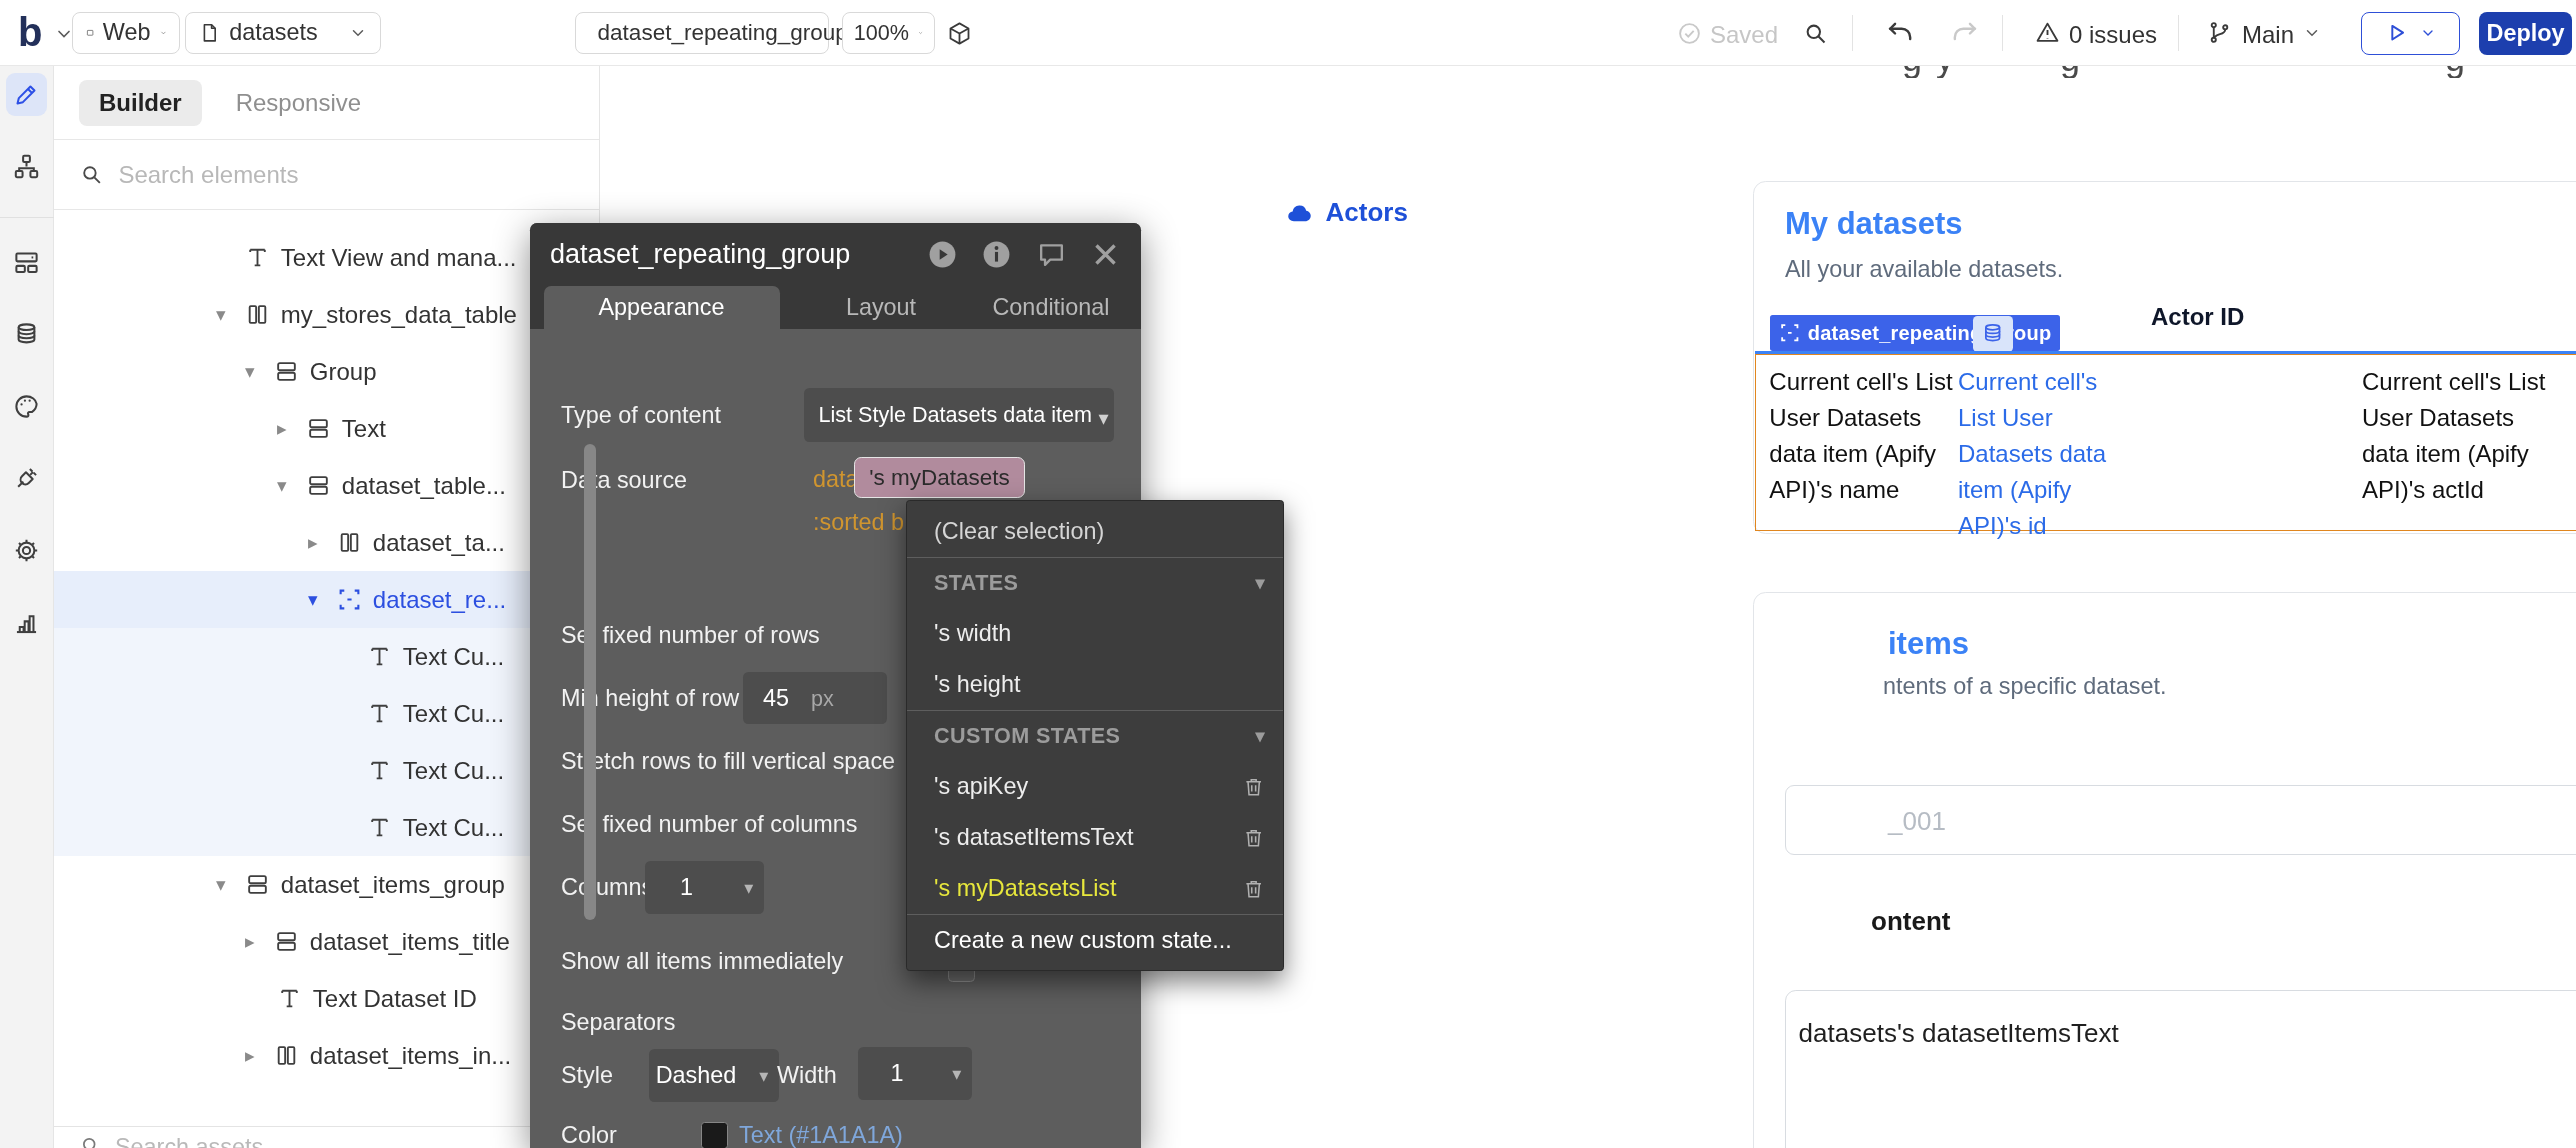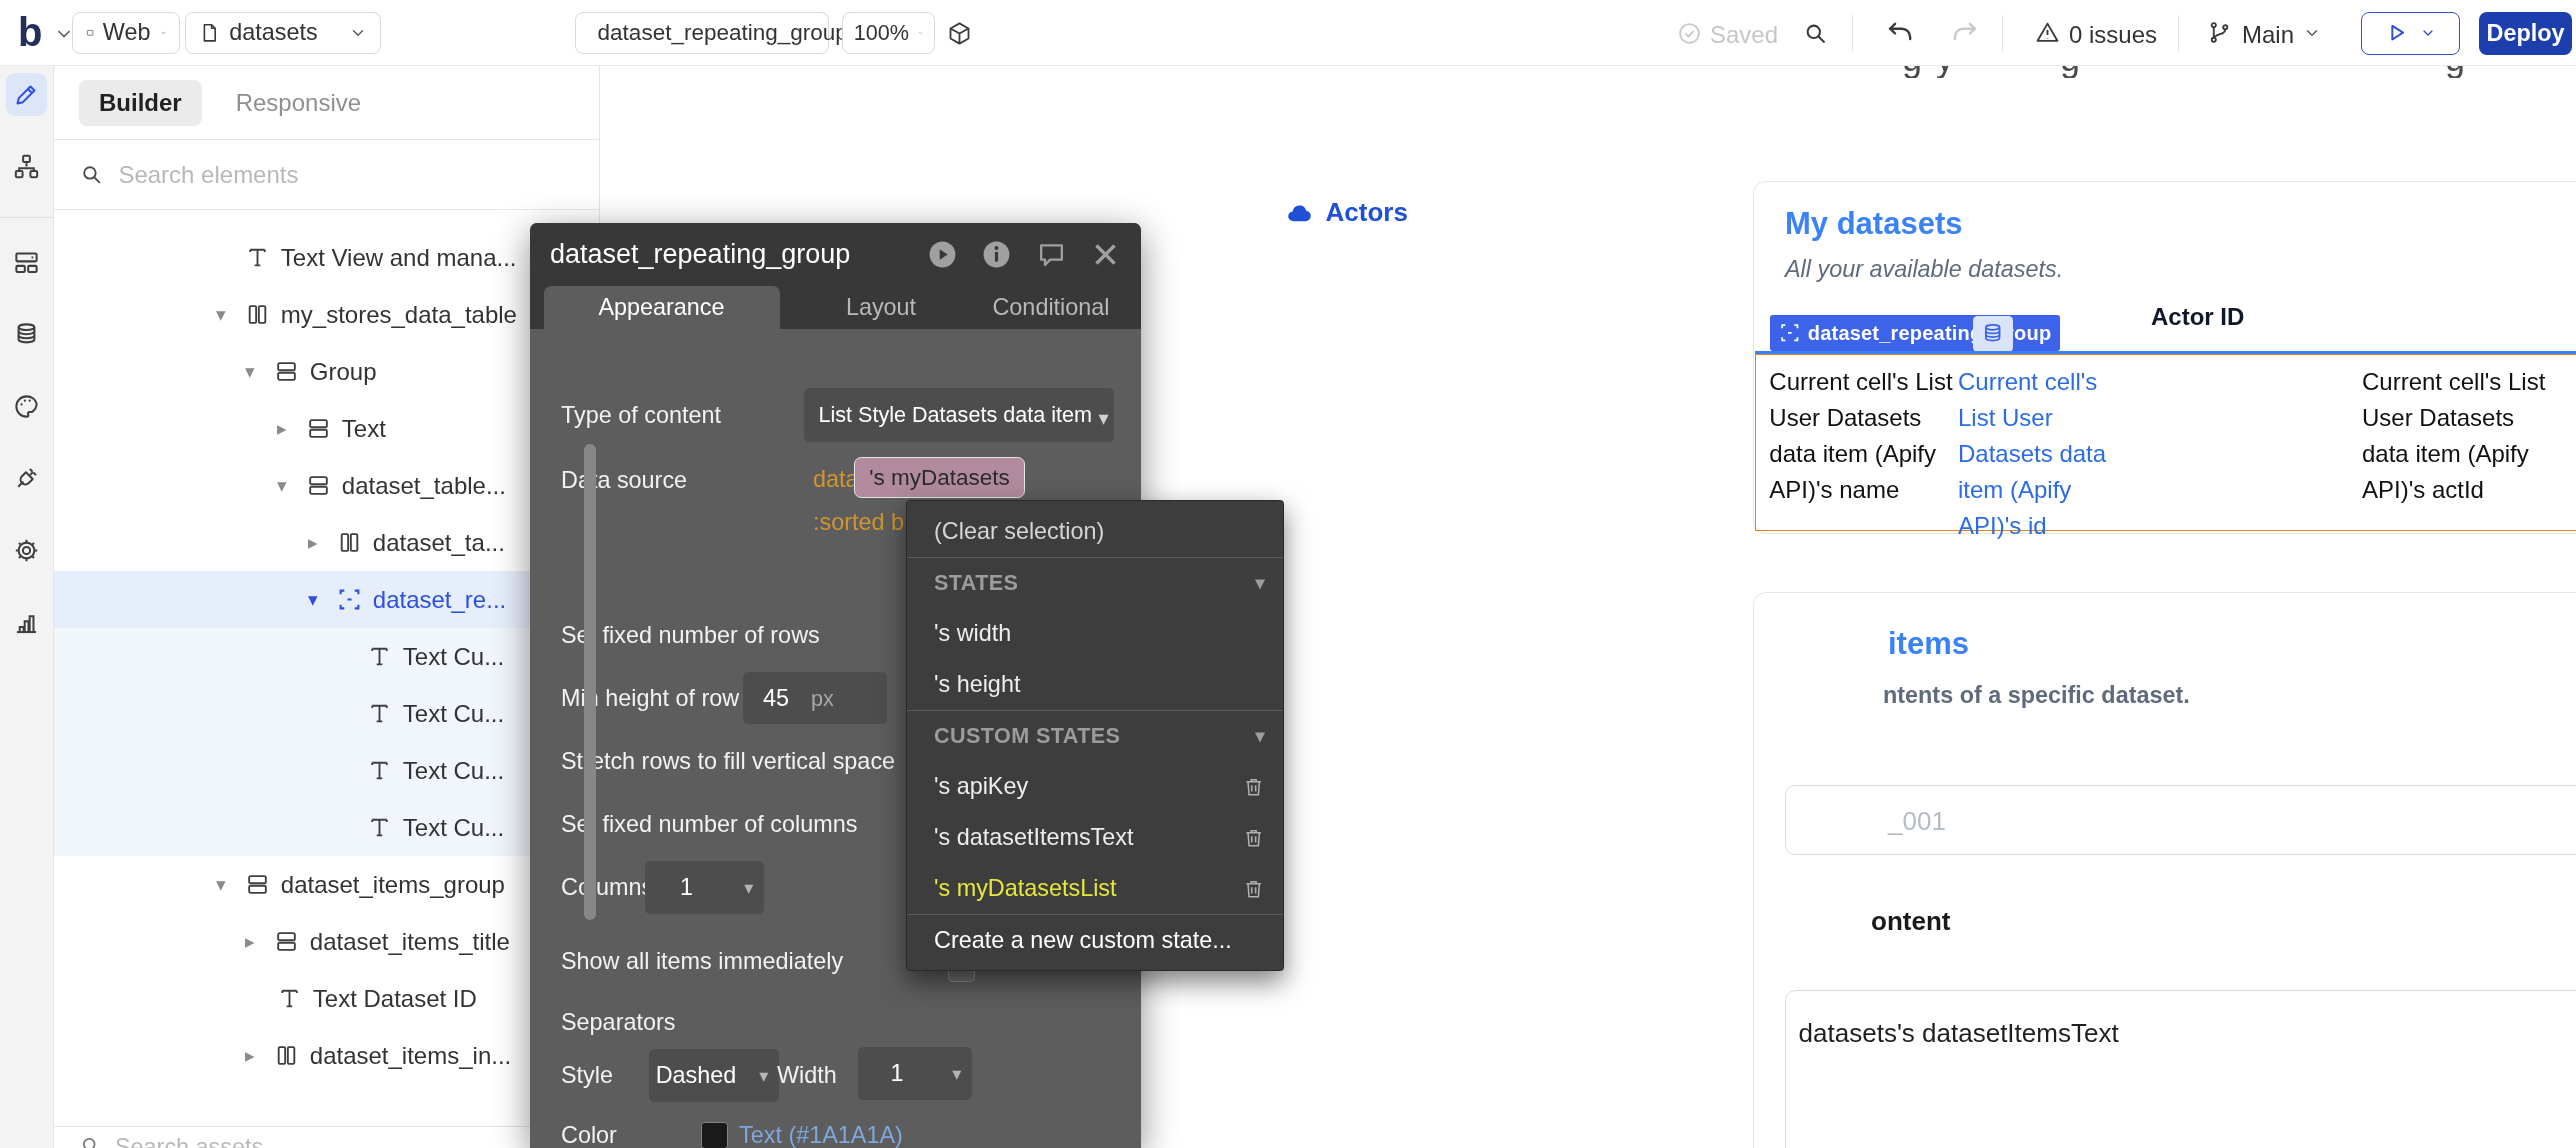--- a/index.html
+++ b/index.html
@@ -83,21 +83,21 @@
   #rg-badge .lab { font-size:20px; font-weight:bold; letter-spacing:0.2px; }
   #rg-chip { position:absolute; left:219px; top:134px; width:40px; height:36px; background:#d9e4fa; border-radius:4.5px;
     display:flex; align-items:center; justify-content:center; color:#3c63e9; }
   .col-head { position:absolute; top:121px; font-size:24px; font-weight:600; color:#0f172a; }
   #sel-topline { position:absolute; left:0.9px; top:169px; width:1179px; height:2.7px; background:#3b82f6; }
   #rg-outline { position:absolute; left:0.9px; top:172px; width:1179px; height:177px; border:1.8px solid #e0861f; }
   .cell { position:absolute; top:182px; font-size:24px; line-height:36px; }
   .c-dark { color:#111; } .c-link { color:#2b6be8; }
 
   #items-title-frag { left:134px; top:33px; }
-  #items-sub-frag { left:129px; top:89px;font-weight:bold; }
+  #items-sub-frag { left:129px; top:80px; }
   #ds-input { position:absolute; left:31px; top:192px; width:831px; height:70px; border:0.9px solid #d8dce1;
     border-radius:9px; background:#fff; }
   #ds-input .ph { position:absolute; left:102px; top:20px; font-size:26px; color:#b6bcc4; }
   #content-label-frag { position:absolute; left:117px; top:313px; font-size:26px; font-weight:bold; color:#1a1a1a; }
   #content-box { position:absolute; left:31px; top:397px; width:1143px; height:270px; border:0.9px solid #d8dce1;
     border-radius:10.8px; background:#fff; }
   #content-box .val { position:absolute; left:12.6px; top:27px; font-size:26px; color:#1f1f1f; }
 
   
   #inspector { position:absolute; left:530px; top:223px; width:611px; height:926px; background:#5d5d5d;
@@ -343,21 +343,21 @@
 
   <div id="actors-nav">
     <svg class="ic" width="27" height="27" viewBox="0 0 30 30">
         <use href="#i-actors"></use>
       </svg>
     <span class="lab">Actors</span>
   </div>
 
   <div class="card" id="card-datasets" style="position:absolute;">
     <div class="card-title" style="left:31px; top:24px;">My datasets</div>
-    <div class="card-sub" style="left:31px; top:74px;font-style:italic;">All your available datasets.</div>
+    <div class="card-sub" style="left:31px; top:74px;">All your available datasets.</div>
 
     <div id="rg-badge">
       <svg class="ic" width="21.6" height="21.6" viewBox="0 0 24 24">
           <use href="#i-rg"></use>
         </svg>
       <span class="lab">dataset_repeating_group</span>
     </div>
     <div id="rg-chip">
       <svg class="ic" width="23.4" height="23.4" viewBox="0 0 26 26">
           <use href="#i-db"></use>

